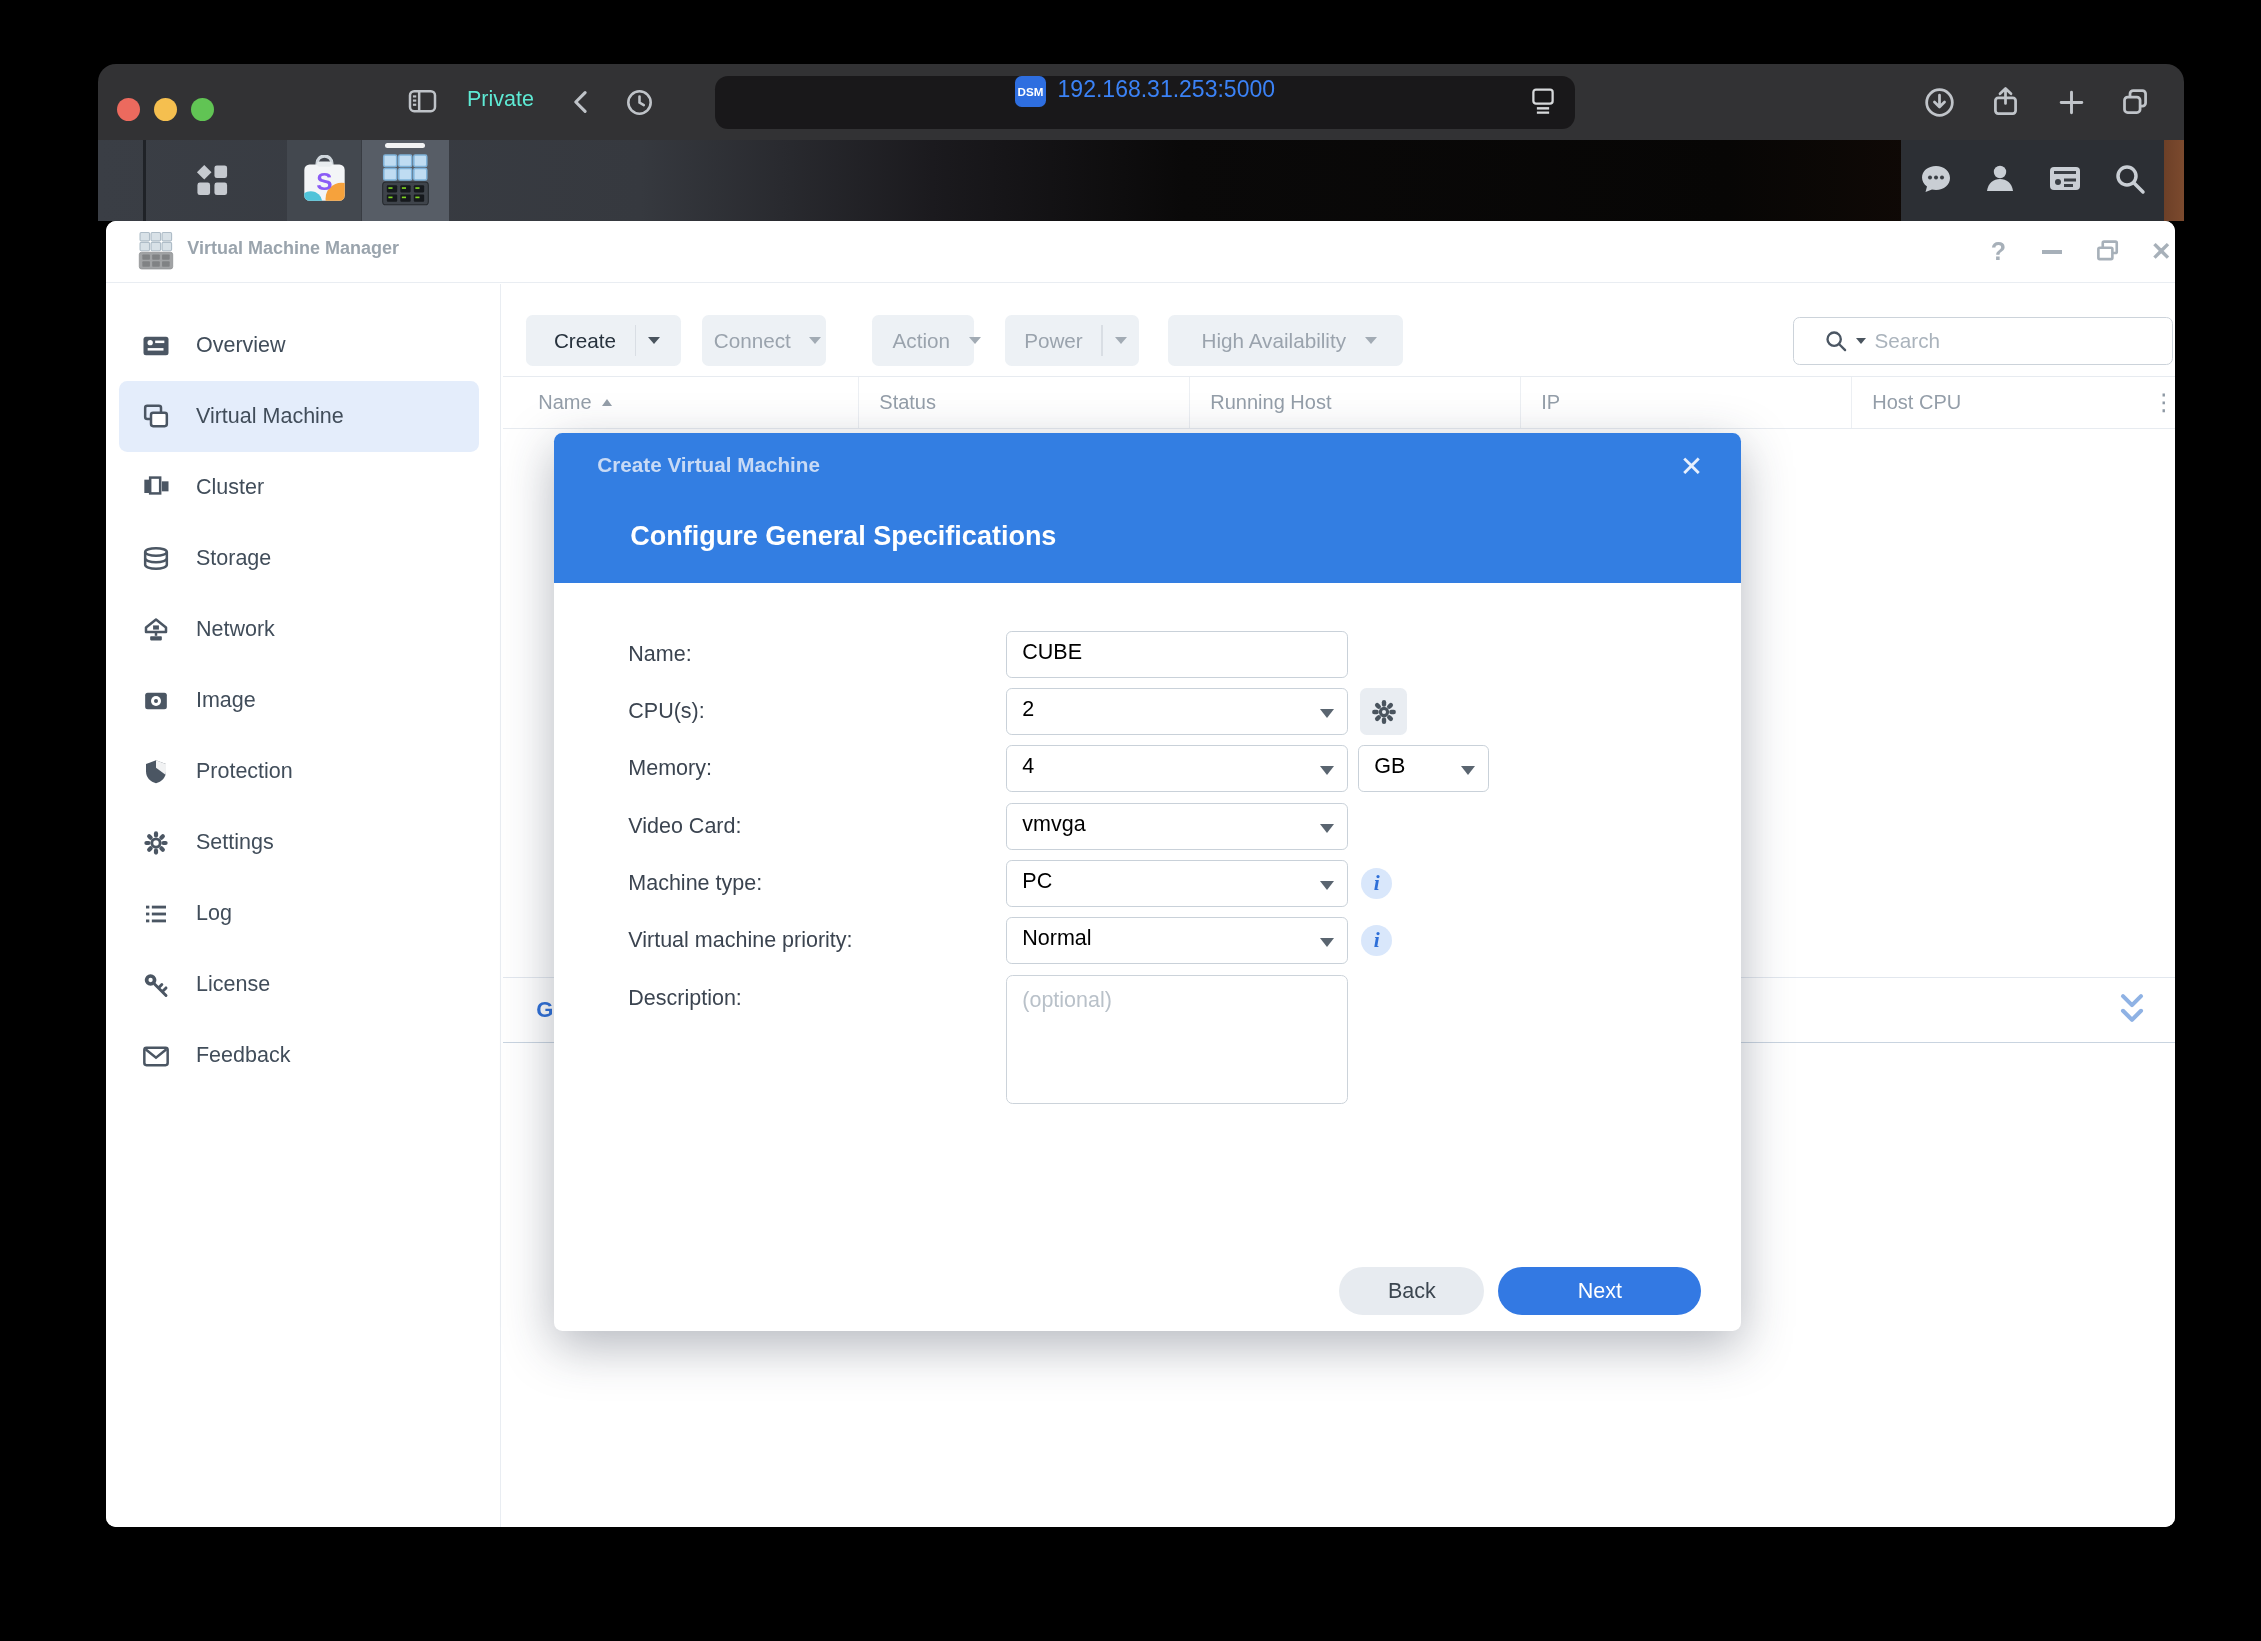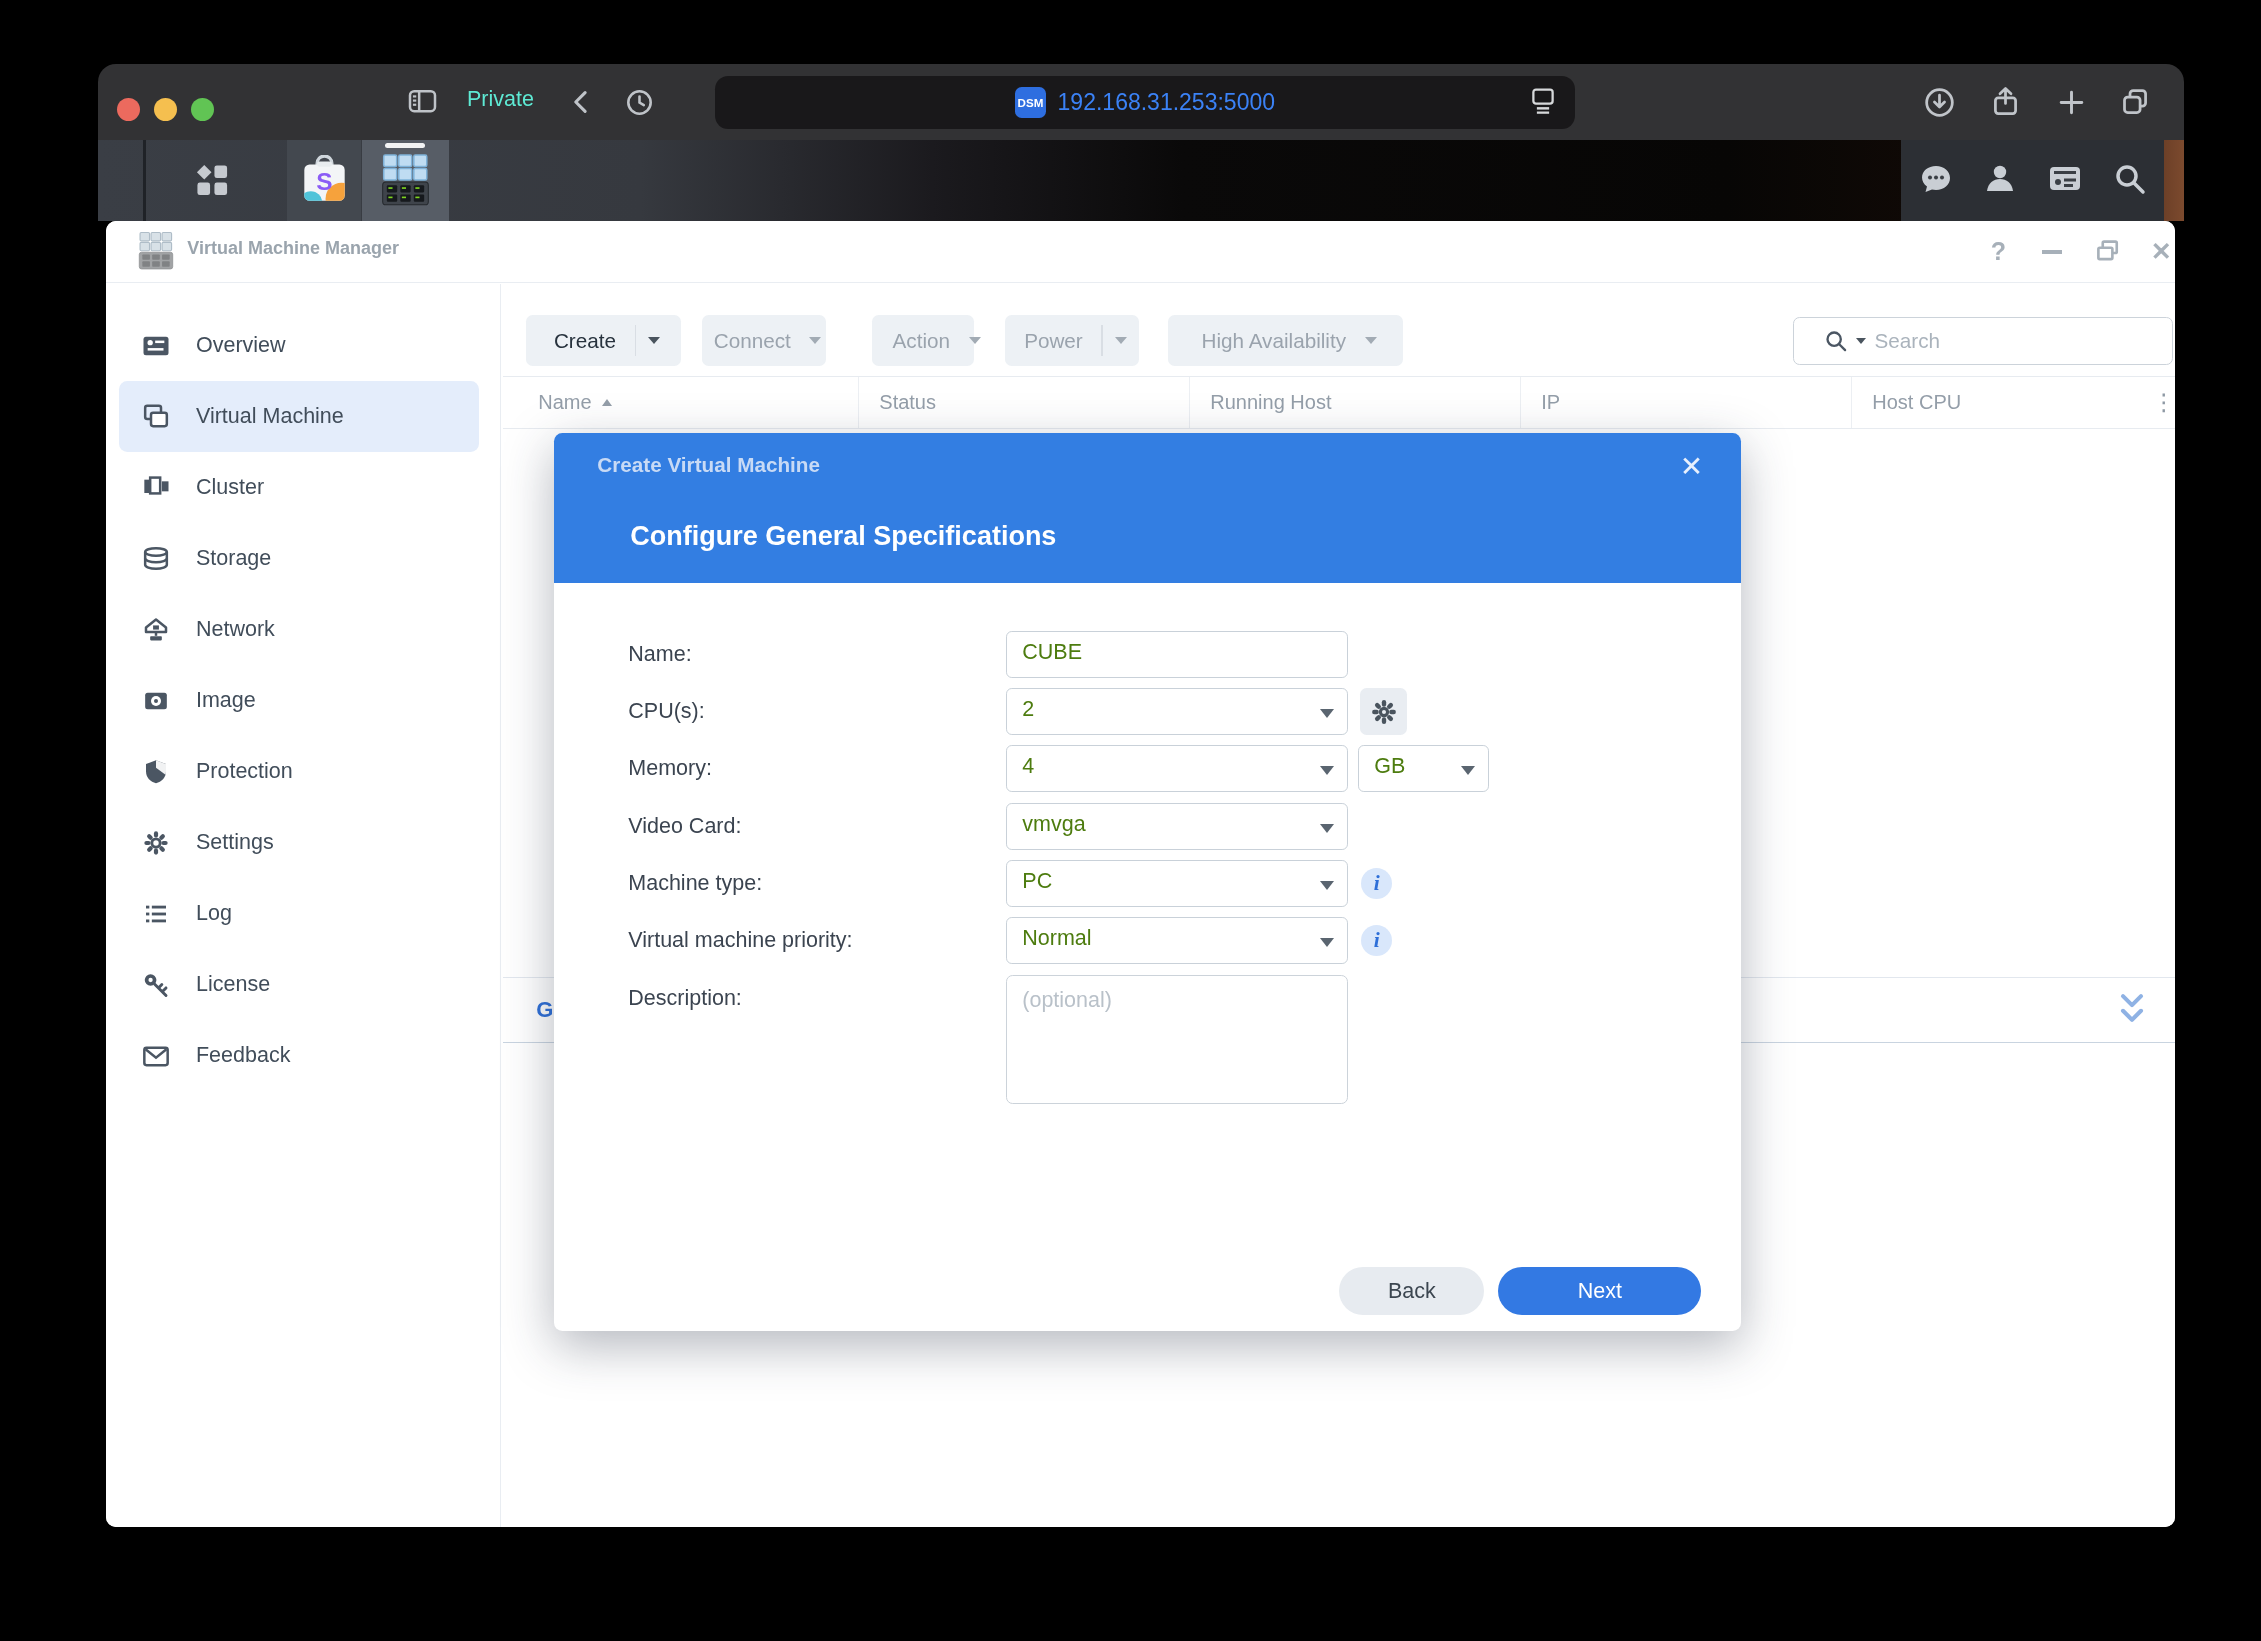--- a/index.html
+++ b/index.html
@@ -6,21 +6,21 @@
   body{width:2261px;height:1641px;overflow:hidden;font-family:"Liberation Sans",sans-serif;position:relative;}
   .stage{position:absolute;inset:0;background:#000;}
 
   
   .browser{position:absolute;left:98px;top:64px;width:2086px;height:1531px;border-radius:18px;overflow:hidden;background:#000;}
   .chrome{position:absolute;left:0;top:0;width:100%;height:76px;background:#323234;}
   .tl{position:absolute;top:34px;width:23px;height:23px;border-radius:50%;}
   .tl.red{left:19px;background:#ec6a5e;} .tl.yel{left:56px;background:#f5bf4f;} .tl.grn{left:93px;background:#61c454;}
   .chrome-ic{position:absolute;top:18px;width:40px;height:40px;display:flex;align-items:center;justify-content:center;}
   .private-lbl{position:absolute;left:369px;top:23px;font-size:21.5px;font-weight:normal;color:#5eead4;}
-  .urlbar{position:absolute;left:617px;top:11.6px;width:860px;height:53px;background:#19181a;border-radius:13.2px;display:flex;align-items:center;justify-content:center;gap:11.6px;}
+  .urlbar{position:absolute;left:617px;top:11.6px;width:860px;height:53px;background:#19181a;border-radius:13.2px;display:flex;align-items:flex-start;justify-content:center;gap:11.6px;}
   .favicon{width:31px;height:31px;border-radius:6.6px;background:#2e6ee0;color:#fff;font-size:11.6px;font-weight:bold;display:flex;align-items:center;justify-content:center;}
   .url-text{font-size:23px;color:#3b82f6;}
   .url-display-ic{position:absolute;right:18px;top:11.6px;}
 
   
   .desktop{position:absolute;left:0;top:76px;width:100%;height:81px;
     background:linear-gradient(90deg,#3a3e45 0%,#36393f 26%,#1b1a1e 40%,#0a0909 52%,#070605 78%,#120a06 90%,#3d2013 96%,#7c4a2e 100%);}
   .tb-div{position:absolute;left:45px;top:0;width:2.5px;height:100%;background:#1f2227;}
   .tb-btn{position:absolute;top:0;height:100%;display:flex;align-items:center;justify-content:center;}
   .tb-menu{left:47px;width:135px;}
@@ -72,21 +72,21 @@
   .section-collapse{position:absolute;right:28px;top:50%;transform:translateY(-50%);width:30px;height:36px;cursor:pointer;}
 
   
   .modal{position:absolute;left:448px;top:212px;width:1187px;height:898px;border-radius:8.3px;background:#fff;box-shadow:0 15px 50px rgba(40,50,70,.35);z-index:20;}
   .modal-header{position:absolute;left:0;top:0;width:100%;height:150px;background:var(--accent,#337ee2);border-radius:8.3px 8.3px 0 0;}
   .modal-title{position:absolute;left:43px;top:20px;font-size:20.7px;font-weight:bold;color:#c8daf5;}
   .modal-close{position:absolute;right:33px;top:15px;font-size:28px;color:#e8f0fd;cursor:pointer;line-height:1;padding:5px;}
   .modal-heading{position:absolute;left:76px;top:88px;font-size:27px;font-weight:bold;color:#fff;}
   .frow{position:absolute;left:0;width:100%;height:47px;}
   .flabel{position:absolute;left:74px;top:0;height:47px;display:flex;align-items:center;font-size:21.5px;color:#3b4450;}
-  .fctrl{position:absolute;left:452px;top:0;width:342px;height:47px;border:1.7px solid #c9d1d9;border-radius:5.8px;box-sizing:border-box;background:#fff;display:flex;align-items:center;padding:0 38px 4px 15px;font-size:21.5px;color:#4d7c0f;cursor:pointer;}
+  .fctrl{position:absolute;left:452px;top:0;width:342px;height:47px;border:1.7px solid #c9d1d9;border-radius:5.8px;box-sizing:border-box;background:#fff;display:flex;align-items:center;padding:0 38px 4px 15px;font-size:21.5px;color:#000000;cursor:pointer;}
   .fctrl .dd{position:absolute;right:13.2px;top:20px;width:0;height:0;border-left:7.4px solid transparent;border-right:7.4px solid transparent;border-top:9px solid #5a6570;}
   input.fctrl{cursor:text;padding-right:15px;font-family:"Liberation Sans",sans-serif;outline:none;}
   .unit-ctrl{left:804px;width:131px;}
   .gear-btn{position:absolute;left:806px;top:0;width:47px;height:47px;background:#e9edf2;border-radius:6.6px;display:flex;align-items:center;justify-content:center;cursor:pointer;}
   .info-badge{position:absolute;left:807px;top:8.3px;width:31px;height:31px;border-radius:50%;background:#d9e7fb;color:#2e6fd8;display:flex;align-items:center;justify-content:center;font-size:21.5px;font-weight:bold;font-family:"Liberation Serif",serif;font-style:italic;cursor:pointer;}
   .r0{top:198px;}.r1{top:255px;}.r2{top:312px;}.r3{top:370px;}.r4{top:427px;}.r5{top:484px;}.r6{top:542px;height:129px;}
   textarea.desc{position:absolute;left:452px;top:0;width:342px;height:129px;border:1.7px solid #ccd3da;border-radius:6.6px;box-sizing:border-box;padding:11.6px 15px;font-size:21.5px;color:#39434e;resize:none;font-family:"Liberation Sans",sans-serif;outline:none;}
   textarea.desc::placeholder{color:#b9c1c9;}
   .btn-back{position:absolute;left:785px;top:834px;width:145px;height:48px;border-radius:24px;background:#e7ebf0;color:#3c4650;font-size:21.5px;display:flex;align-items:center;justify-content:center;cursor:pointer;}
   .btn-next{position:absolute;left:944px;top:834px;width:203px;height:48px;border-radius:24px;background:var(--primary-button,#3379e3);color:#fff;font-size:21.5px;display:flex;align-items:center;justify-content:center;cursor:pointer;}

